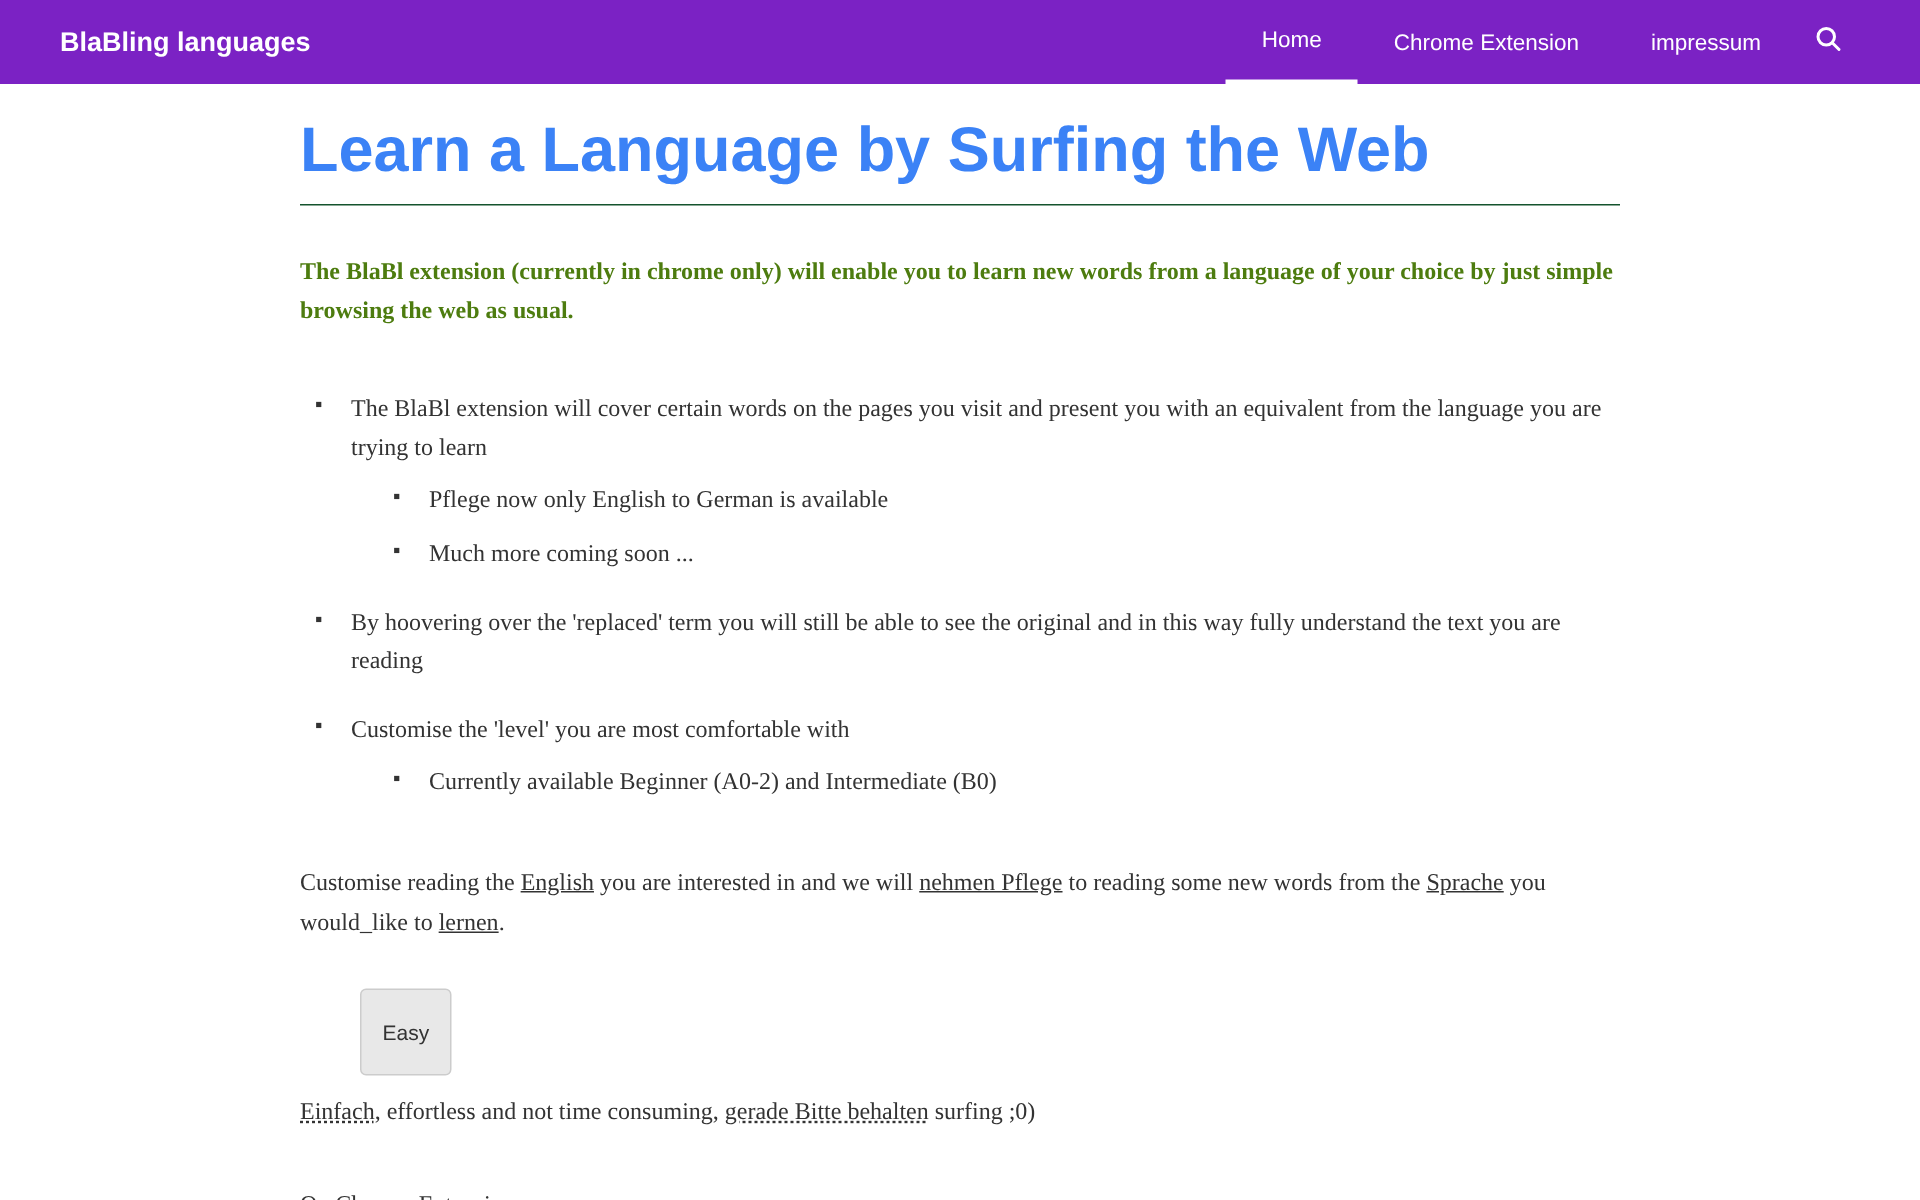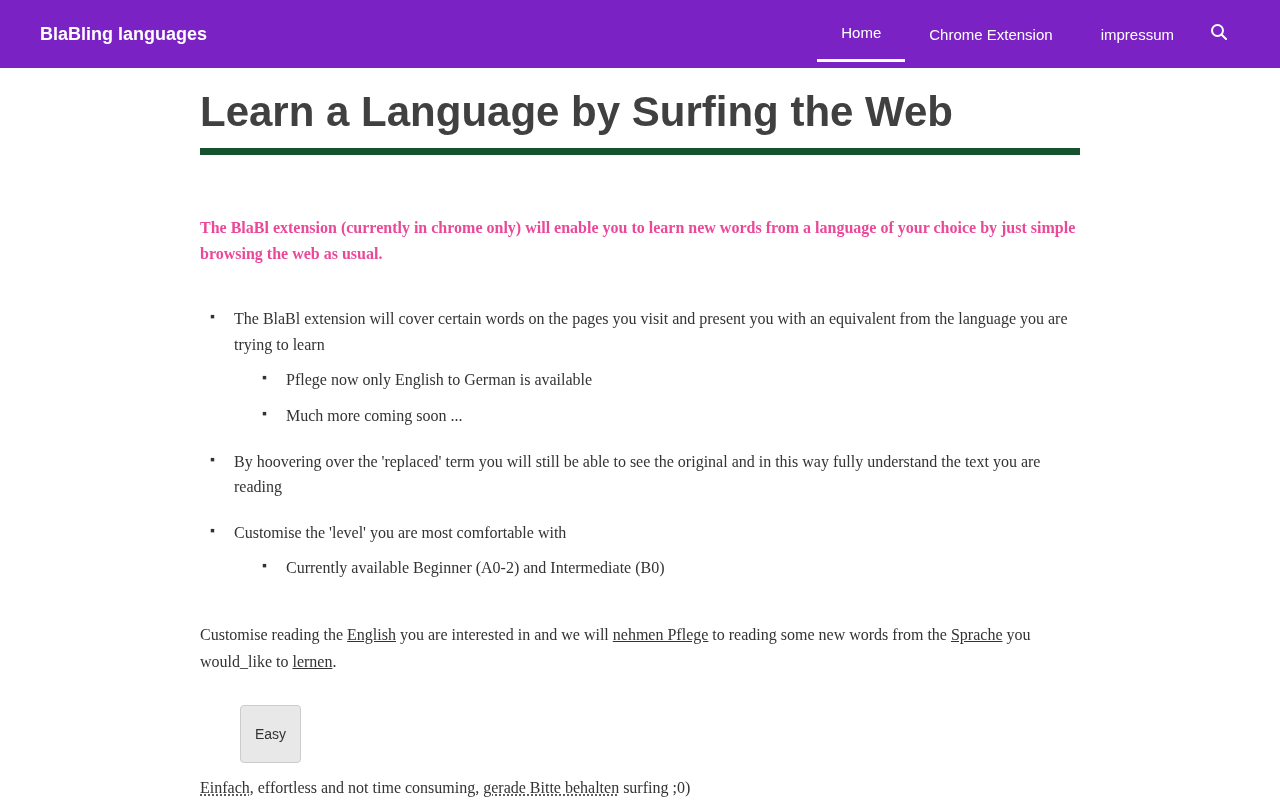--- a/index.html
+++ b/index.html
@@ -17,21 +17,21 @@
       min-height: 800px;
     }
 
     
     header {
       background-color: #7b22c4;
       display: flex;
       align-items: center;
       justify-content: space-between;
       padding: 0 40px;
-      height: 68px;
+      height: 56px;
     }
 
     .site-title {
       color: #fff;
       font-family: Arial, sans-serif;
       font-size: 18px;
       font-weight: bold;
       text-decoration: none;
     }
 
@@ -69,35 +69,35 @@
     }
 
     
     main {
       max-width: 960px;
       margin: 0 auto;
       padding: 0 40px 60px 40px;
     }
 
     .page-title {
-      color: #404040;
+      color: #3b82f6;
       font-family: Arial, sans-serif;
       font-size: 42px;
       font-weight: bold;
       padding: 20px 0 12px 0;
-      border-bottom: 7px solid #14532d;
-      margin-bottom: 60px;
+      border-bottom: 1px solid #14532d;
+      margin-bottom: 32px;
     }
 
     .intro-text {
       font-weight: bold;
       font-size: 16px;
       line-height: 1.6;
       margin-bottom: 40px;
-      color: #ec4899;
+      color: #4d7c0f;
     }
 
     
     ul.main-list {
       list-style: none;
       margin-bottom: 40px;
       padding-left: 10px;
     }
 
     ul.main-list > li {

